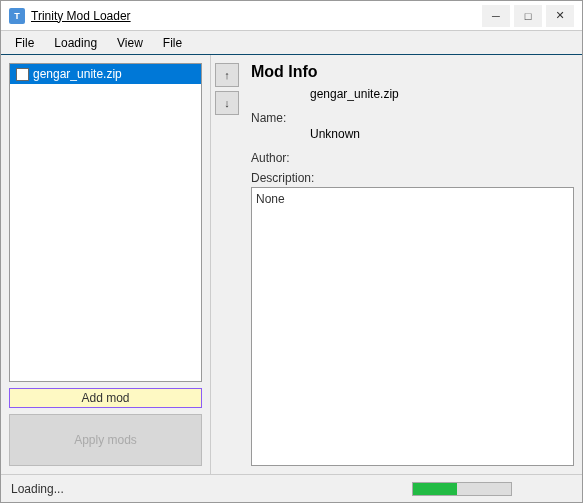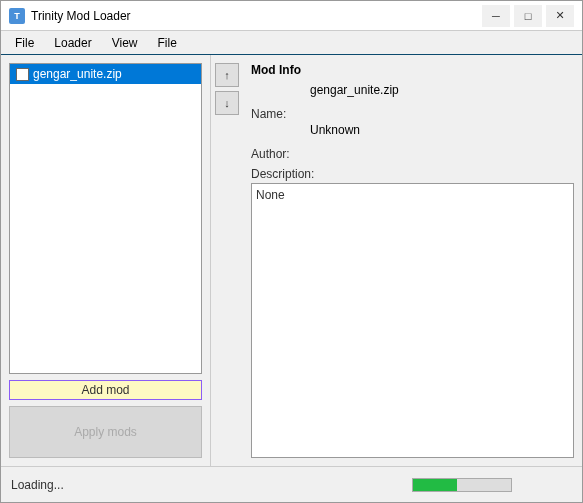--- a/index.html
+++ b/index.html
@@ -42,20 +42,21 @@
       display: flex;
       align-items: center;
       justify-content: center;
       font-size: 9px;
       color: white;
       font-weight: bold;
     }
     .title-text {
       font-size: 12px;
       color: #000;
+      text-decoration: underline;
     }
     .title-bar-controls {
       display: flex;
       gap: 4px;
     }
     .title-btn {
       width: 28px;
       height: 22px;
       background: #f0f0f0;
       border: none;
@@ -157,21 +158,21 @@
       font-size: 11px;
       color: #333;
     }
     .right-panel {
       flex: 1;
       display: flex;
       flex-direction: column;
       padding: 8px;
     }
     .mod-info-title {
-      font-size: 12px;
+      font-size: 16px;
       font-weight: bold;
       margin-bottom: 6px;
       color: #000;
     }
     .mod-info-row {
       display: flex;
       gap: 4px;
       margin-bottom: 2px;
       font-size: 12px;
     }
@@ -191,21 +192,21 @@
     .description-box {
       flex: 1;
       background: #fff;
       border: 1px solid #999;
       padding: 4px;
       font-size: 12px;
       color: #333;
       overflow-y: auto;
     }
     .status-bar {
-      height: 36px;
+      height: 28px;
       background: #f0f0f0;
       border-top: 1px solid #ccc;
       display: flex;
       align-items: center;
       padding: 8px 10px;
       gap: 0;
       justify-content: space-between;
     }
     .status-text {
       font-size: 12px;
@@ -237,21 +238,21 @@
     </div>
     <div class="title-bar-controls">
       <button class="title-btn">─</button>
       <button class="title-btn">□</button>
       <button class="title-btn close">✕</button>
     </div>
   </div>
 
   <div class="menubar">
     <span class="menu-item">File</span>
-    <span class="menu-item">Loader</span>
+    <span class="menu-item">Loading</span>
     <span class="menu-item">View</span>
     <span class="menu-item">File</span>
   </div>
 
   <div class="content-area">
 
     <div class="left-panel">
       <div class="mod-list">
         <div class="mod-list-item selected">
           <div class="mod-checkbox"></div>

